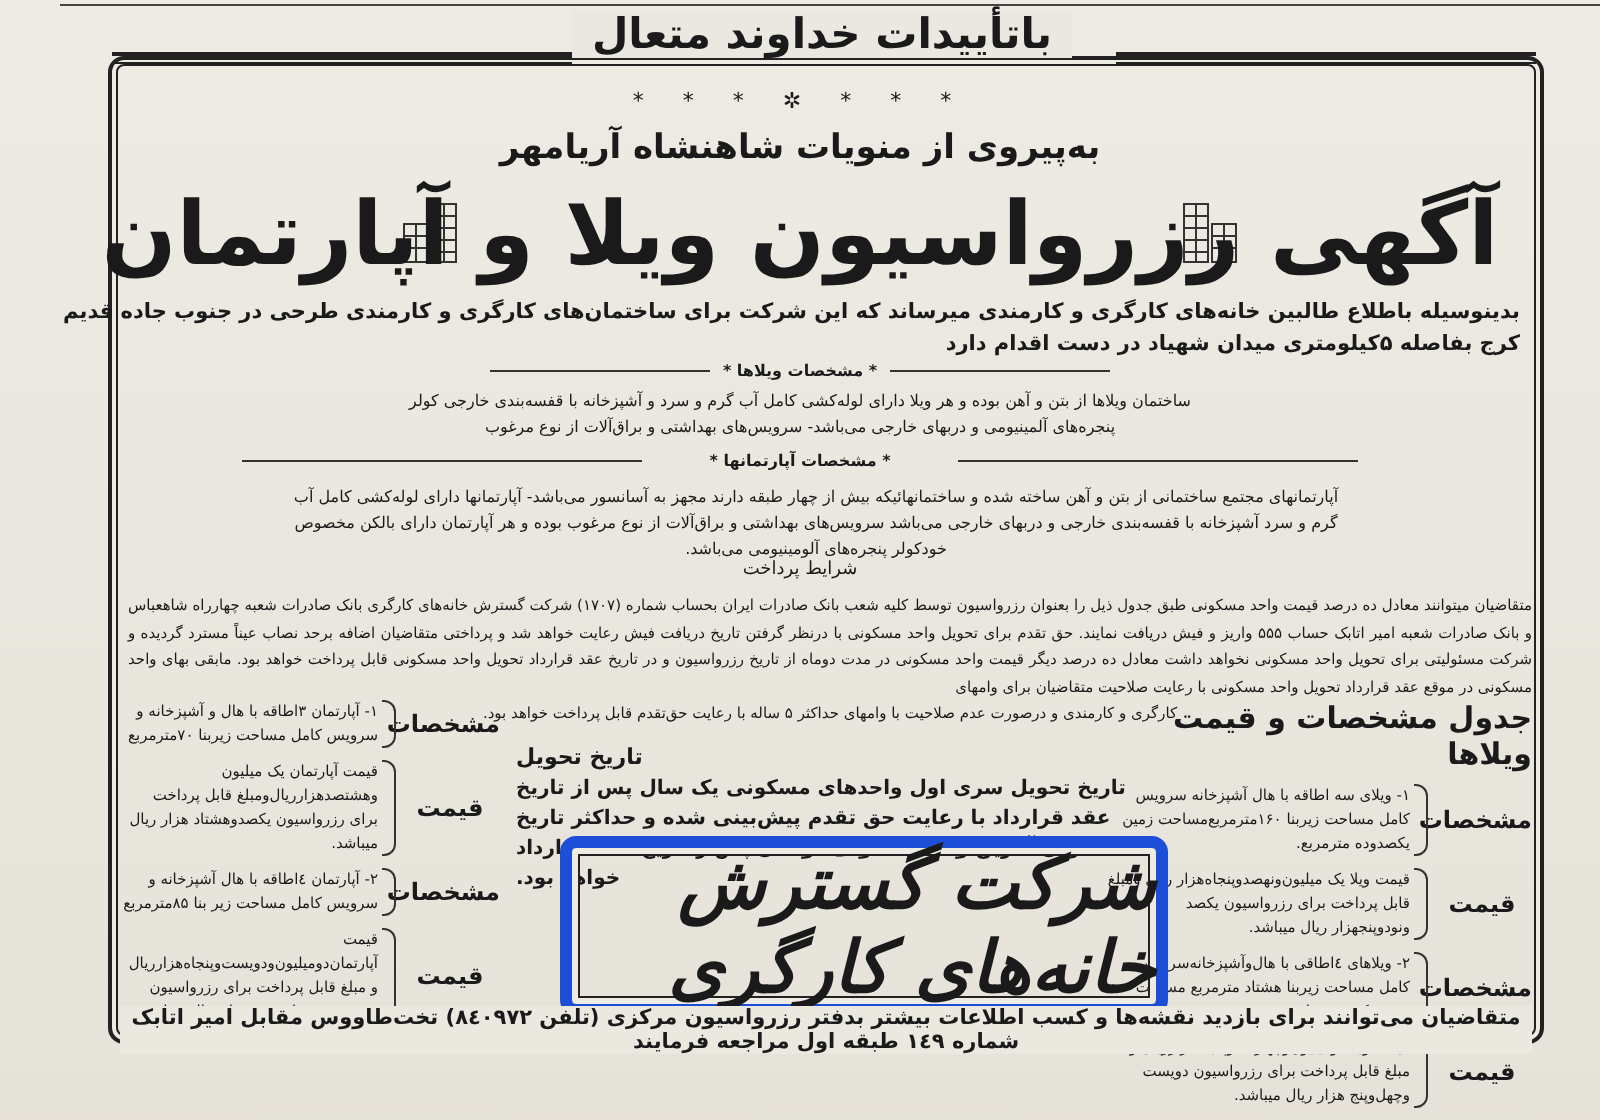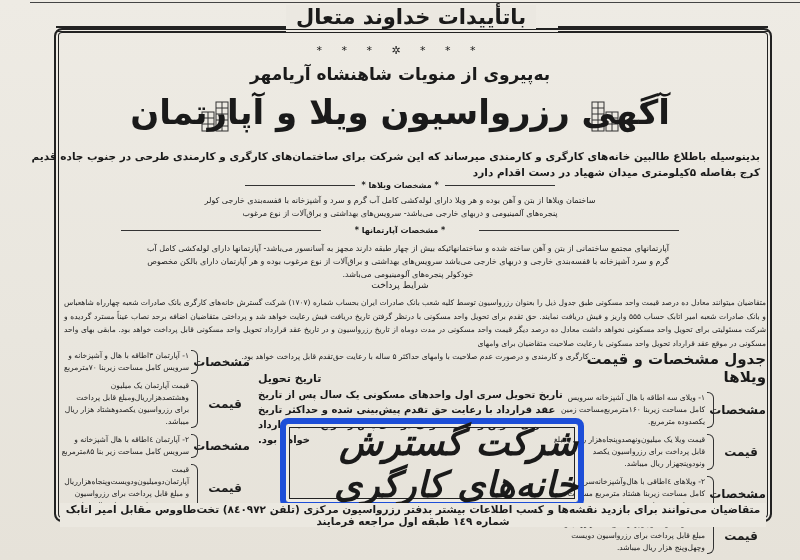--- a/index.html
+++ b/index.html
@@ -9,21 +9,21 @@
          background:linear-gradient(180deg,#eeebe4 0%,#e9e6de 60%,#e6e2d9 100%);}
   .topline{position:absolute;left:30px;right:0;top:2px;border-top:1px solid #444;}
   .frame{position:absolute;left:54px;top:28px;width:714px;height:490px;
          border:2px solid #222;border-radius:8px;
          box-shadow:inset 0 0 0 2px #eeebe4, inset 0 0 0 3px #222;}
   .title-row{position:absolute;left:54px;width:714px;top:2px;height:30px;display:flex;align-items:center;justify-content:center;}
   .title1{font-size:21px;font-weight:bold;background:#ebe8e1;padding:0 10px;letter-spacing:0;}
   .title-line{position:absolute;top:26px;height:3px;border-top:2px solid #222;border-bottom:1px solid #222;}
   .stars{position:absolute;left:0;width:800px;top:44px;text-align:center;font-size:11px;letter-spacing:8px;direction:ltr;}
   .subtitle{position:absolute;left:0;width:800px;top:64px;text-align:center;font-size:17px;font-weight:bold;}
-  .headline{position:absolute;left:0;width:800px;top:92px;text-align:center;font-size:34px;font-weight:bold;letter-spacing:-1px;}
+  .headline{position:absolute;left:0;width:800px;top:92px;text-align:center;font-size:44px;font-weight:bold;letter-spacing:-1px;}
   .bldg{position:absolute;top:98px;width:36px;height:34px;}
   .intro{position:absolute;right:40px;left:10px;top:148px;font-size:10.5px;font-weight:bold;line-height:16px;text-align:right;}
   .sechead{position:absolute;left:0;width:800px;text-align:left;font-size:8px;font-weight:bold;display:flex;justify-content:center;align-items:center;gap:6px;}
   .sechead .rule{display:inline-block;width:110px;border-top:1px solid #333;}
   .para{position:absolute;left:90px;right:90px;text-align:center;font-size:8px;line-height:13px;}
   .paymenthead{position:absolute;left:0;width:800px;top:280px;text-align:center;font-size:9px;font-weight:normal;}
   .payment{position:absolute;left:64px;right:34px;top:296px;font-size:7.5px;line-height:13.5px;text-align:justify;}
   .payment .last{text-align:center;}
   .table{position:absolute;width:214px;}
   .table h3{margin:0 0 6px 0;font-size:15px;font-weight:bold;text-align:right;}

